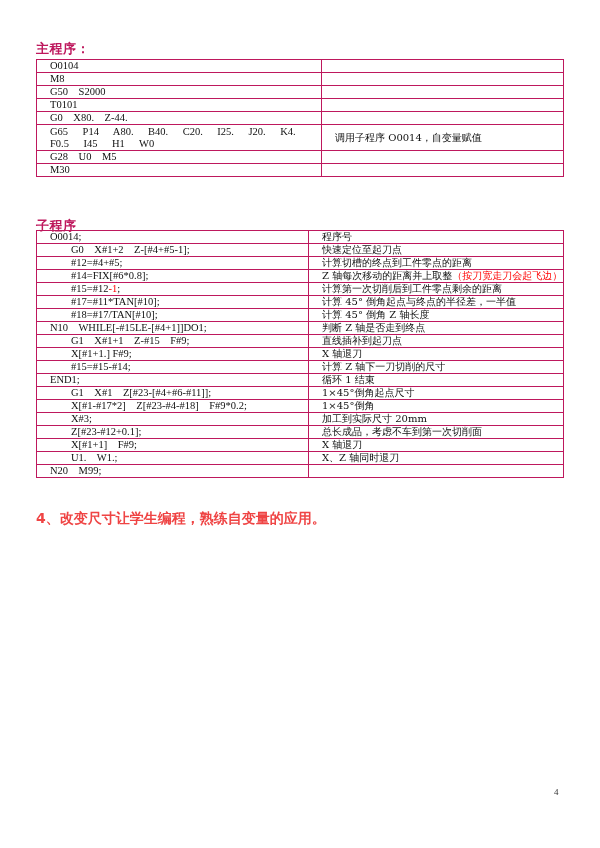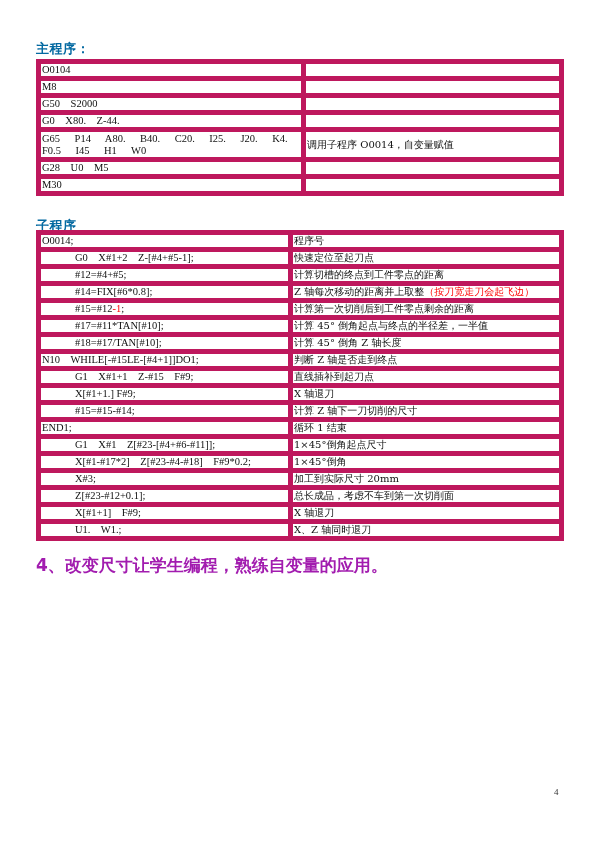--- a/index.html
+++ b/index.html
@@ -1,54 +1,58 @@
 <!DOCTYPE html>
 <html><head>
 <meta charset="utf-8">
 <style>
   html, body { margin: 0; padding: 0; background: #ffffff; }
   body { width: 600px; height: 848px; position: relative; overflow: hidden;
          font-family: "Liberation Serif", "DejaVu Serif", serif; color: #111; }
-  .heading { position: absolute; left: 36px; color: #0369a1; font-weight: bold;
+  .heading { position: absolute; left: 36px; color: #be185d; font-weight: bold;
              font-family: "DejaVu Sans", "Liberation Sans", sans-serif; font-size: 13px; letter-spacing: 0.5px; }
   table { position: absolute; border-collapse: collapse; table-layout: fixed; }
-  td { border: 5px solid #be185d; font-size: 10.5px; line-height: 12px; padding: 0 1px; vertical-align: middle;
+  td { border: 1px solid #be185d; font-size: 10.5px; line-height: 12px; padding: 0 13px; vertical-align: middle;
        white-space: nowrap; overflow: hidden; }
   #main-table { left: 36px; top: 59px; width: 528px; }
   #main-table td { height: 12px; }
   #main-table td.code { width: 258px; }
   #main-table tr.tall td { height: 25px; }
   #main-table tr.tall td.code { white-space: normal; line-height: 12px; }
   #sub-table { left: 36px; top: 230px; width: 528px; }
   #sub-table td { height: 12px; }
   #sub-table td.code { width: 245px; }
   .indent { padding-left: 34px; }
   .cjk { font-family: "DejaVu Serif", "Liberation Serif", serif; font-size: 10px; }
   .red { color: #ff0000; }
-  .footer-note { position: absolute; left: 36px; top: 510px; color: #a21caf; font-weight: bold;
-                 font-family: "DejaVu Sans", "Liberation Sans", sans-serif; font-size: 17px; margin-top: 44px; }
+  .footer-note { position: absolute; left: 36px; top: 510px; color: #ef4444; font-weight: bold;
+                 font-family: "DejaVu Sans", "Liberation Sans", sans-serif; font-size: 14px; }
   .page-num { position: absolute; left: 554px; top: 787px; font-size: 9px; color: #333; }
 </style>
 </head>
 <body>
 
 <div class="heading" style="top:40px;">主程序：</div>
 
 <table id="main-table">
   <tbody>
     <tr>
         <td class="code">O0104</td>
         <td class="cjk"></td>
       </tr>
     <tr>
         <td class="code">M8</td>
         <td class="cjk"></td>
       </tr>
     <tr>
         <td class="code" style="white-space:pre">G50    S2000</td>
+        <td class="cjk"></td>
+      </tr>
+    <tr>
+        <td class="code">T0101</td>
         <td class="cjk"></td>
       </tr>
     <tr>
         <td class="code" style="white-space:pre">G0    X80.    Z-44.</td>
         <td class="cjk"></td>
       </tr>
     <tr class="tall">
         <td class="code" style="white-space:pre-wrap; word-spacing:1px;">G65    P14    A80.    B40.    C20.    I25.    J20.    K4.    F0.5    I45    H1    W0</td>
         <td class="cjk">调用子程序 O0014，自变量赋值</td>
       </tr>
@@ -132,18 +136,22 @@
         <td class="cjk">总长成品，考虑不车到第一次切削面</td>
       </tr>
     <tr>
         <td class="code indent" style="white-space:pre">X[#1+1]    F#9;</td>
         <td class="cjk">X 轴退刀</td>
       </tr>
     <tr>
         <td class="code indent" style="white-space:pre">U1.    W1.;</td>
         <td class="cjk">X、Z 轴同时退刀</td>
       </tr>
+    <tr>
+        <td class="code" style="white-space:pre">N20    M99;</td>
+        <td class="cjk"></td>
+      </tr>
   </tbody>
 </table>
 
 <div class="footer-note">4、改变尺寸让学生编程，熟练自变量的应用。</div>
 
 <div class="page-num">4</div>
 
 </body></html>

